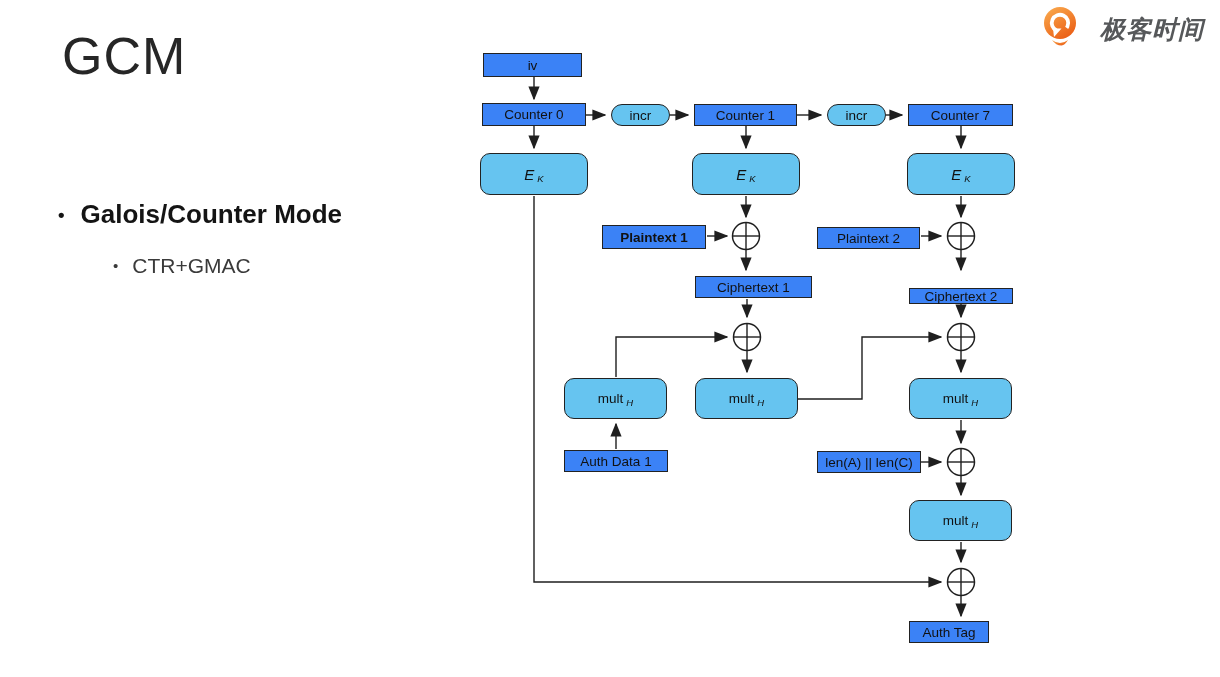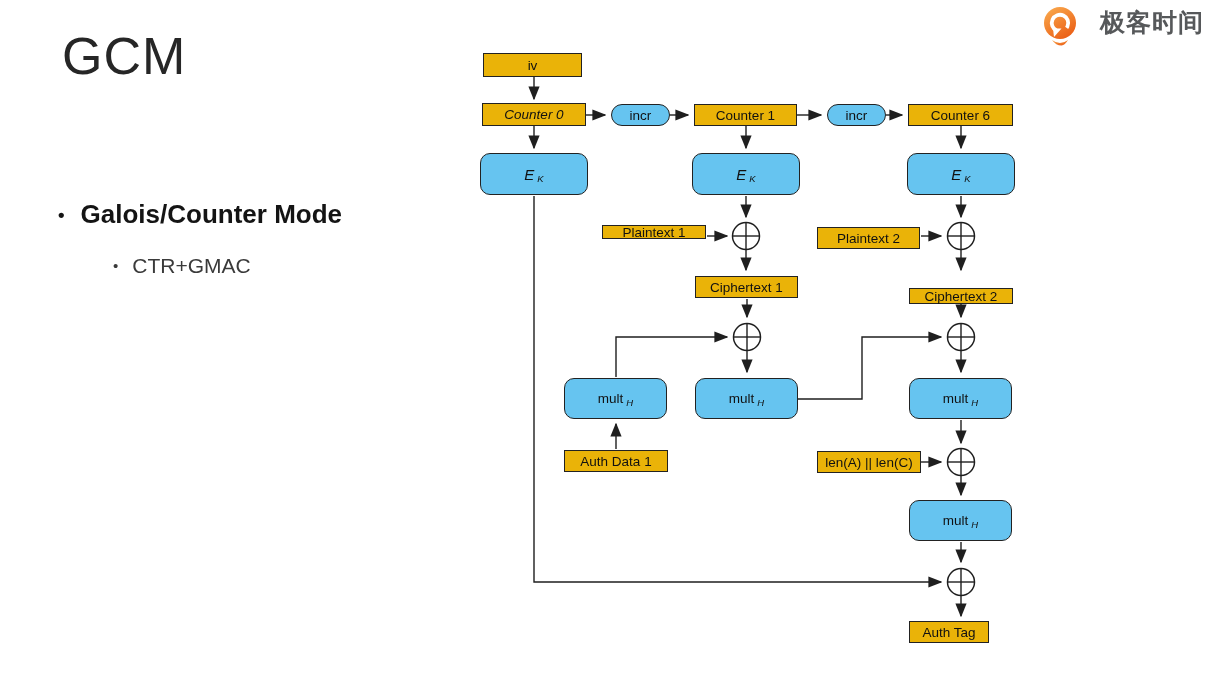--- a/index.html
+++ b/index.html
@@ -12,34 +12,34 @@
     position: absolute; left: 62px; top: 26px;
     font-size: 52px; font-weight: 300; color: #262626; letter-spacing: 1px;
   }
   .bullet-row { position: absolute; display: flex; align-items: baseline; color: #141414; }
   .bullet-row.lvl1 { left: 58px; top: 199px; font-size: 26px; font-weight: 700; }
   .bullet-row.lvl2 { left: 113px; top: 254px; font-size: 21px; font-weight: 400; color: #3a3a3a; }
   .bullet-marker { font-size: 0.72em; margin-right: 16px; transform: translateY(-2px); }
   .bullet-row.lvl2 .bullet-marker { margin-right: 14px; }
 
   
-  .brand { position: absolute; right: 16px; top: 6px; display: flex; align-items: flex-start; gap: 21px; }
+  .brand { position: absolute; right: 16px; top: 6px; display: flex; align-items: flex-end; gap: 21px; font-style: italic; }
   .brand-text { font-size: 25px; font-weight: 700; color: #56585a; letter-spacing: 1px; }
 
   
   .diagram-svg { position: absolute; left: 0; top: 0; width: 1220px; height: 677px; }
   .conn { stroke: var(--line, #1f1f1f); stroke-width: 1.4; fill: none; }
   .xor-circle { stroke: var(--line, #1f1f1f); stroke-width: 1.5; fill: #ffffff; }
   .xor-cross { stroke: var(--line, #1f1f1f); stroke-width: 1.4; }
   .ah-fill { fill: var(--line, #1f1f1f); }
 
   .node { position: absolute; display: flex; align-items: center; justify-content: center;
           font-size: 13.5px; color: #111; background: #fff;
           border: 1.4px solid var(--node-stroke, #2a2a2a); }
-  .wbox { background: #eab308; }
+  .wbox { background: #3b82f6; }
   .bbox { background: var(--node-fill, #66c4f0); border-radius: 10px; }
   .pill { background: var(--node-fill, #66c4f0); border-radius: 11px; }
   .sub  { font-size: 9.5px; font-style: italic; display: inline-block;
           transform: translateY(3.5px); margin-left: 3px; }
   .ek-base { font-style: italic; font-size: 15px; }
 </style>
 </head>
 <body>
 
 <div class="stage">
@@ -139,57 +139,57 @@
         <line class="xor-cross" x1="961" y1="568.5" x2="961" y2="595.5"></line>
         <line class="xor-cross" x1="947.5" y1="582" x2="974.5" y2="582"></line>
       </g>
     </g>
   </svg>
 
   <div class="node wbox" style="left:483px; top:53px; width:99px; height:24px;">
     <span>iv</span>
   </div>
 
-  <div class="node wbox" style="left:482px; top:103px; width:104px; height:23px;font-style:italic;">
+  <div class="node wbox" style="left:482px; top:103px; width:104px; height:23px;">
     <span>Counter 0</span>
   </div>
   <div class="node pill" style="left:611px; top:104px; width:59px; height:22px;">
     <span>incr</span>
   </div>
   <div class="node wbox" style="left:694px; top:104px; width:103px; height:22px;justify-content:center;">
     <span>Counter 1</span>
   </div>
   <div class="node pill" style="left:827px; top:104px; width:59px; height:22px;">
     <span>incr</span>
   </div>
   <div class="node wbox" style="left:908px; top:104px; width:105px; height:22px;">
-    <span>Counter 6</span>
+    <span>Counter 7</span>
   </div>
 
   <div class="node bbox" style="left:480px; top:153px; width:108px; height:42px;">
     <span class="ek-base">E</span>
     <span class="sub">K</span>
   </div>
   <div class="node bbox" style="left:692px; top:153px; width:108px; height:42px;">
     <span class="ek-base">E</span>
     <span class="sub">K</span>
   </div>
   <div class="node bbox" style="left:907px; top:153px; width:108px; height:42px;">
     <span class="ek-base">E</span>
     <span class="sub">K</span>
   </div>
 
-  <div class="node wbox" style="left:602px; top:225px; width:104px; height:14px;">
+  <div class="node wbox" style="left:602px; top:225px; width:104px; height:24px;font-weight:bold;">
     <span>Plaintext 1</span>
   </div>
   <div class="node wbox" style="left:817px; top:227px; width:103px; height:22px;">
     <span>Plaintext 2</span>
   </div>
 
-  <div class="node wbox" style="left:695px; top:276px; width:103px; height:22px;">
+  <div class="node wbox" style="left:695px; top:276px; width:117px; height:22px;">
     <span>Ciphertext 1</span>
   </div>
   <div class="node wbox" style="left:909px; top:288px; width:104px; height:16px;">
     <span>Ciphertext 2</span>
   </div>
 
   <div class="node bbox" style="left:564px; top:378px; width:103px; height:41px;">
     <span>mult</span>
     <span class="sub">H</span>
   </div>

